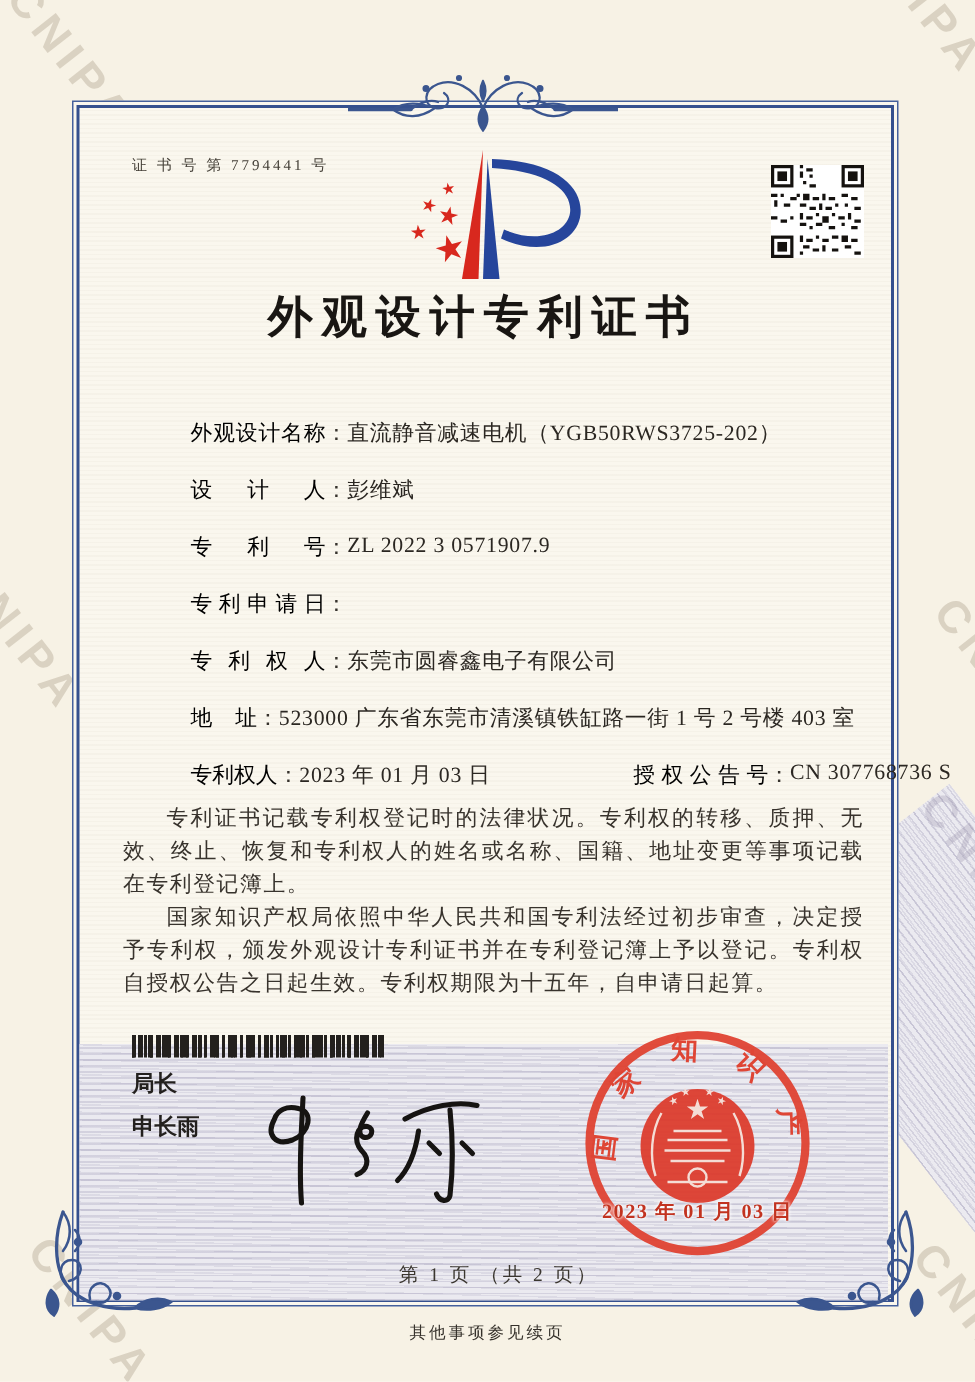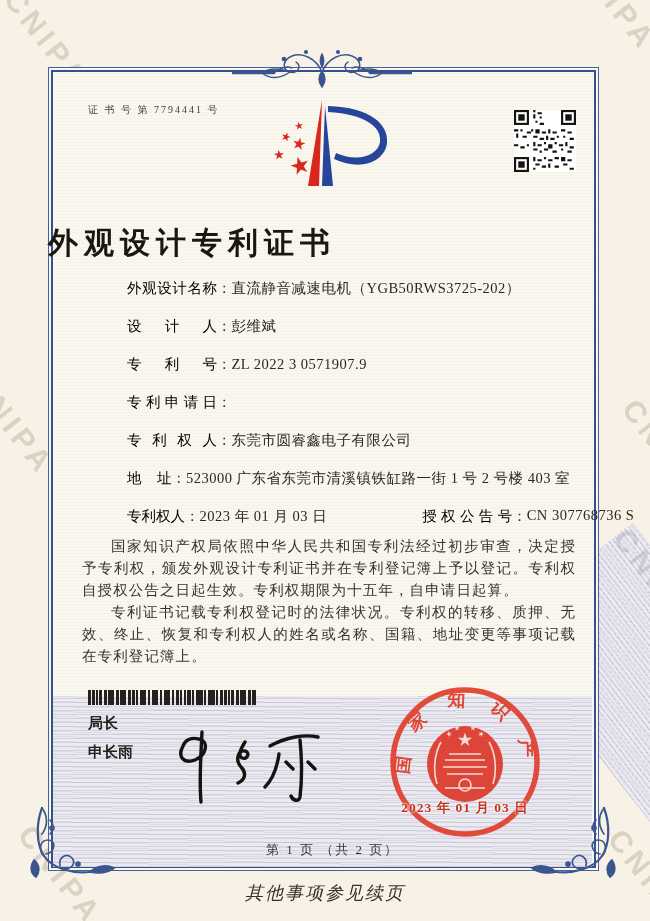--- a/index.html
+++ b/index.html
@@ -27,22 +27,22 @@
         background-image:
           repeating-linear-gradient(0deg,rgba(128,122,160,0.22) 0 1px,transparent 1px 4px),
           repeating-linear-gradient(1.5deg,rgba(128,122,160,0.14) 0 1px,transparent 1px 5px);}
 
   .certno{position:absolute;left:88px;top:103px;font-size:10px;letter-spacing:2px;
           color:#454038;white-space:pre;}
 
   .logo{position:absolute;left:256px;top:98px;width:150px;height:92px;}
   .qr{position:absolute;left:514px;top:110px;width:62px;height:62px;}
 
-  .title{position:absolute;left:48px;top:191px;width:549px;
-         font-size:30px;font-weight:700;letter-spacing:6px;color:#191613;white-space:pre;margin-top:32px;}
+  .title{position:absolute;left:48px;top:191px;width:549px;text-align:center;
+         font-size:30px;font-weight:700;letter-spacing:6px;color:#191613;white-space:pre;}
 
   
   .fields{position:absolute;left:88px;top:269px;width:482px;font-size:14.5px;}
   .frow{height:38px;display:flex;align-items:center;white-space:pre;}
   .flabel{display:inline-block;width:90px;text-align:justify;text-align-last:justify;
           color:#000000;margin-left:39px;}
   .fcolon{color:#36322c;}
   .fvalue{color:#2b2722;letter-spacing:0.5px;}
   .grant2{margin-left:56px;display:inline-flex;}
 
@@ -61,21 +61,21 @@
   .signature{position:absolute;left:150px;top:722px;width:200px;height:90px;}
 
   .seal{position:absolute;left:383px;top:680px;width:164px;height:164px;opacity:0.93;}
   .seal-date{position:absolute;left:383px;top:799px;width:164px;text-align:center;
              font-size:13.5px;font-weight:700;letter-spacing:1px;color:#c23320;
              text-shadow:0 0 3px #fff,0 0 2px #fff;white-space:pre;}
 
   .pageinfo{position:absolute;left:48px;top:841px;width:569px;text-align:center;
             font-size:13px;letter-spacing:2px;color:#3a362f;white-space:pre;}
   .footnote{position:absolute;left:0;top:881px;width:650px;text-align:center;
-            font-size:18px;letter-spacing:2px;color:#35312b;font-style:italic;}
+            font-size:11px;letter-spacing:2px;color:#35312b;}
 
   .ornament{position:absolute;}
   .orn-top{left:232px;top:46px;width:180px;height:42px;}
   .orn-bl{left:28px;top:806px;width:90px;height:72px;}
   .orn-br{left:528px;top:806px;width:90px;height:72px;transform:scaleX(-1);}
 </style>
 </head>
 <body>
 
 <div class="page">
@@ -165,22 +165,22 @@
     </div>
     <div class="frow">
       <span class="flabel">专利权人</span><span class="fcolon">：</span><span class="fvalue">2023 年 01 月 03 日</span>
       <span class="grant2">
         <span class="flabel">授权公告号</span><span class="fcolon">：</span><span class="fvalue">CN 307768736 S</span>
       </span>
     </div>
   </div>
 
   <div class="paras">
+    <p>专利证书记载专利权登记时的法律状况。专利权的转移、质押、无效、终止、恢复和专利权人的姓名或名称、国籍、地址变更等事项记载在专利登记簿上。</p>
     <p>国家知识产权局依照中华人民共和国专利法经过初步审查，决定授予专利权，颁发外观设计专利证书并在专利登记簿上予以登记。专利权自授权公告之日起生效。专利权期限为十五年，自申请日起算。</p>
-    <p>专利证书记载专利权登记时的法律状况。专利权的转移、质押、无效、终止、恢复和专利权人的姓名或名称、国籍、地址变更等事项记载在专利登记簿上。</p>
   </div>
 
   <div class="barcode"></div>
 
   <div class="signer">
     <div>局长</div>
     <div>申长雨</div>
   </div>
 
   <svg class="signature" viewBox="0 0 200 90">

